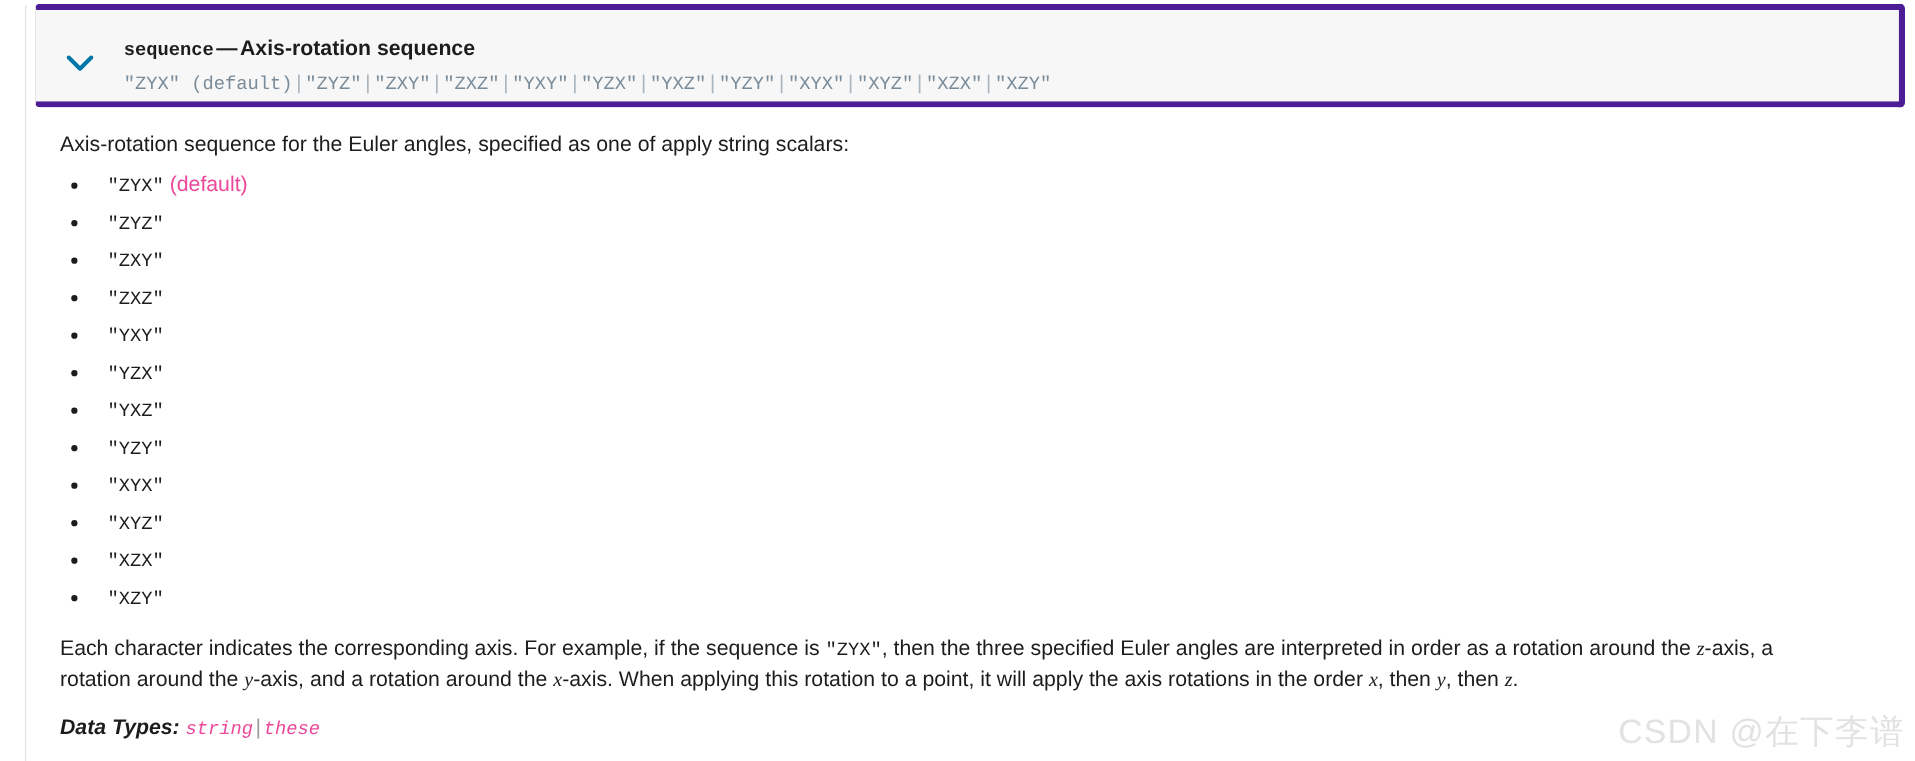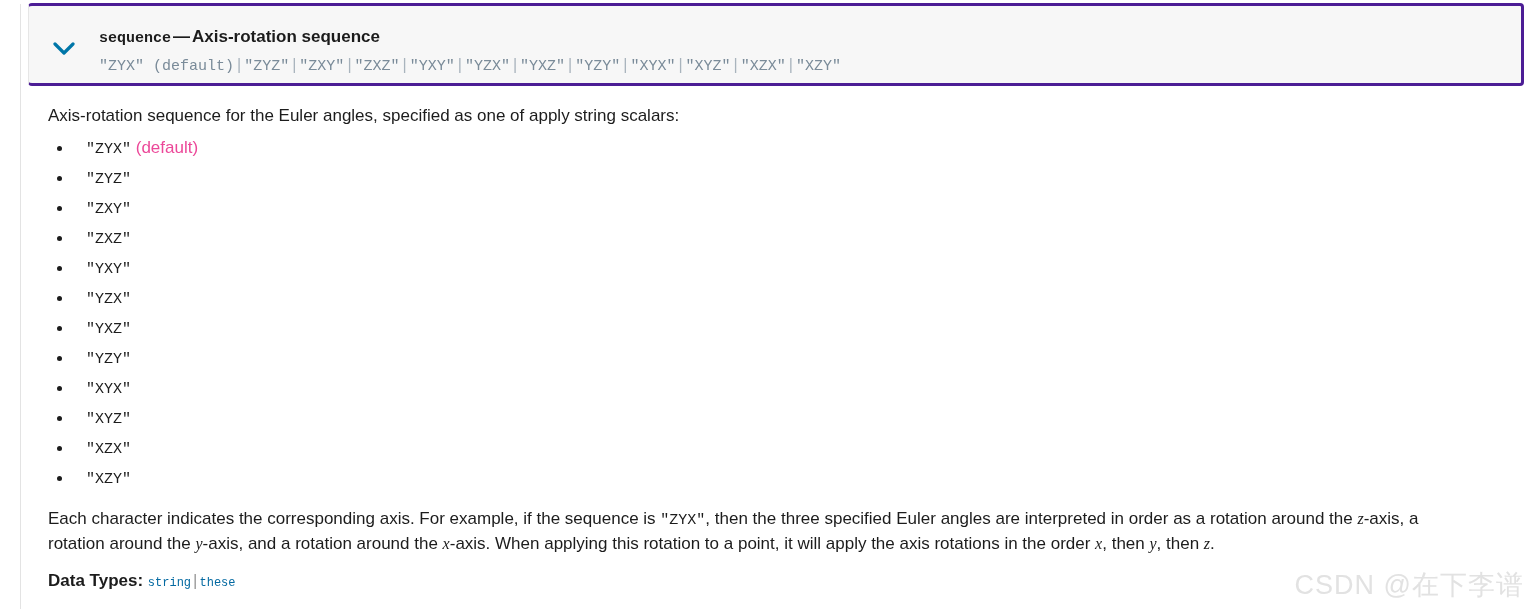--- a/index.html
+++ b/index.html
@@ -38,21 +38,21 @@
 
   
   .collapse-header {
     position: absolute;
     left: 28px;
     top: 3px;
     width: 1496px;
     height: 83px;
     box-sizing: border-box;
     background: #f7f7f7;
-    border: 3px solid #4c1d95;
+    border: 5px solid #4c1d95;
     border-left: 1px solid #e6e6e6;
     border-radius: 4px;
     cursor: pointer;
   }
   .chev {
     position: absolute;
     left: 22px;
     top: 30px;
     width: 26px;
     height: 26px;
@@ -164,25 +164,27 @@
   }
 
   .datatypes {
     padding: 14px 0 0 20px;
     font-size: 17px;
     line-height: 23px;
   }
   .datatypes .label {
     font-weight: bold;
     color: #1c1c1c;
+    font-style: italic;
   }
   .datatypes .mono {
     font-family: "Liberation Mono", monospace;
-    font-size: 12px;
-    color: #0369a1;
+    font-size: 15px;
+    color: #ec4899;
+    font-style: italic;
   }
   .datatypes .sep {
     color: #9a9a9a;
     padding: 0 2px;
   }
 
   
   .watermark {
     position: absolute;
     right: 8px;

